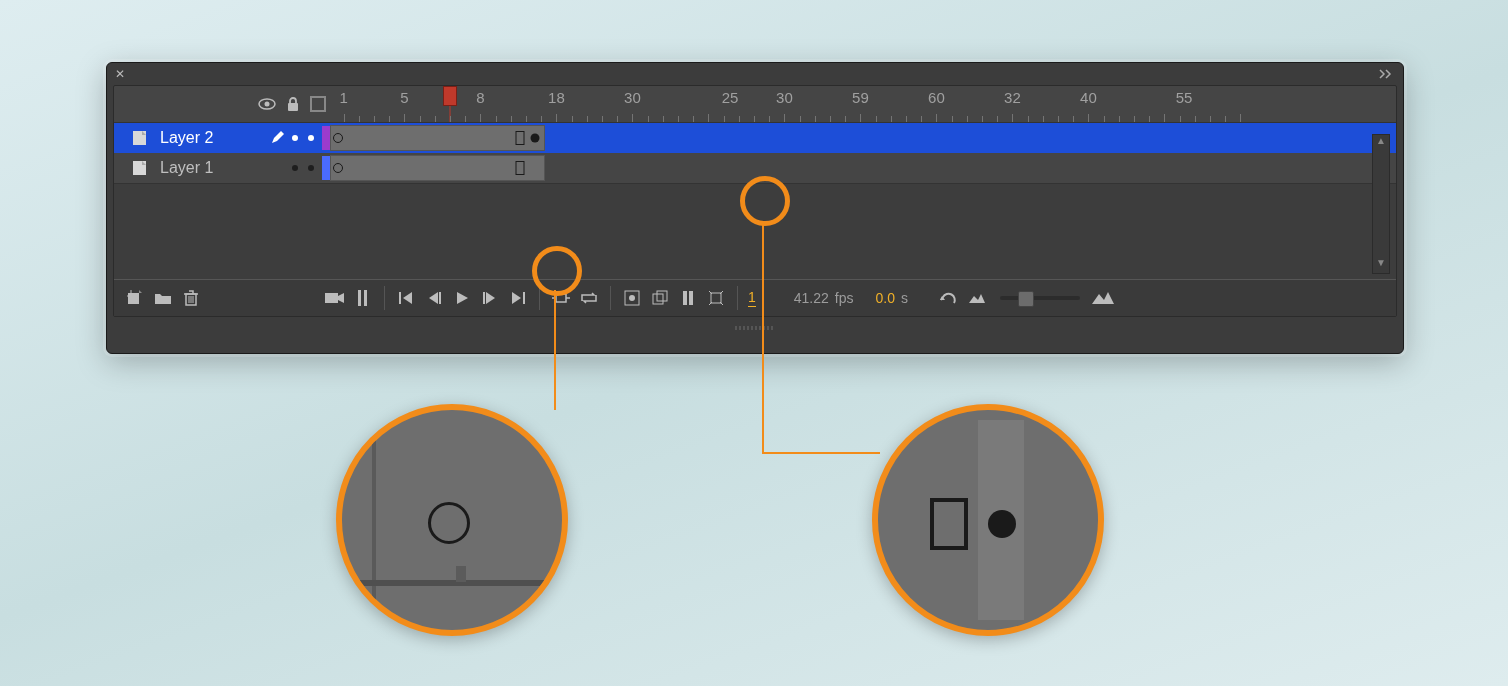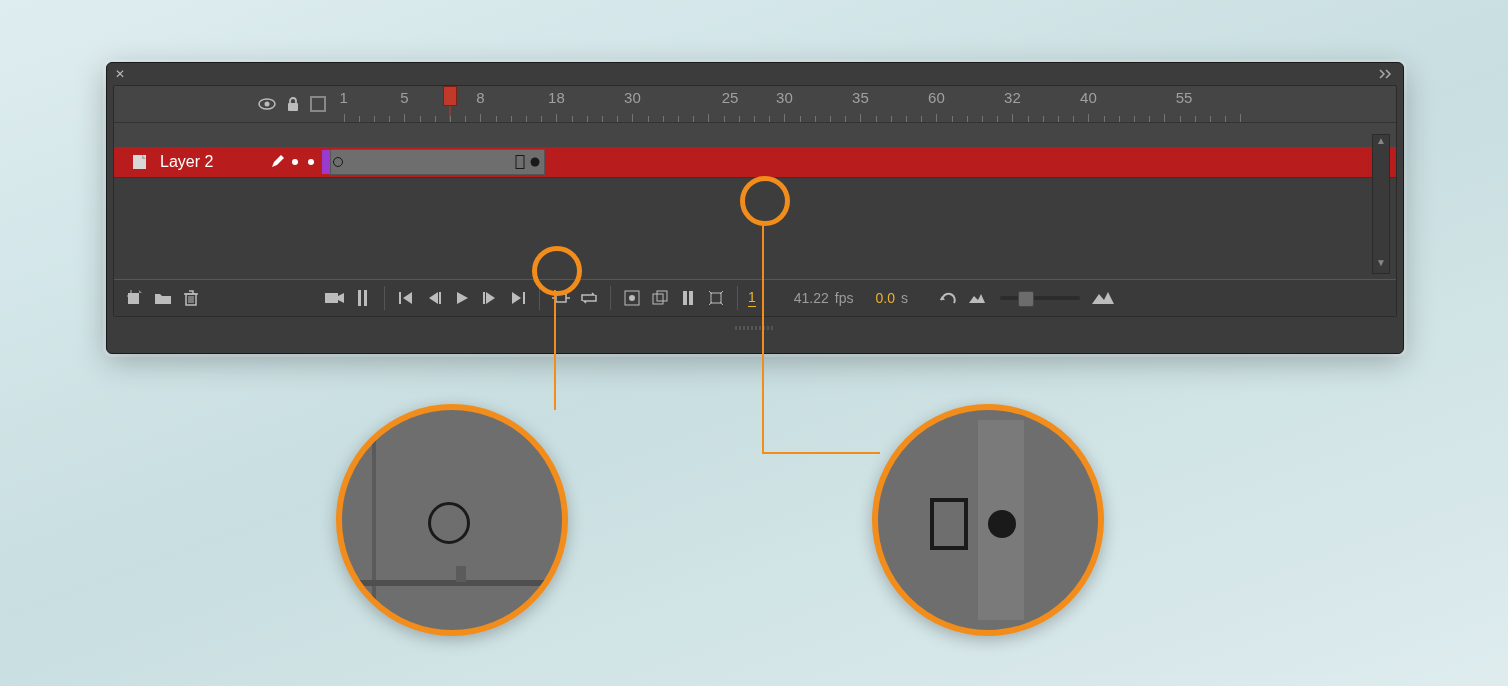--- a/index.html
+++ b/index.html
@@ -42,21 +42,21 @@
   .outline-box{width:12px;height:12px;border:2px solid #888;margin-right:4px;}
   .ruler{flex:1;position:relative;height:100%;overflow:hidden;}
   .ruler-inner{position:absolute;left:0;top:0;right:0;bottom:0;}
   .ruler .tick{position:absolute;bottom:0;border-left:1px solid #747474;}
   .ruler .tick.minor{height:6px;}
   .ruler .tick.major{height:8px;}
   .ruler .label{position:absolute;top:3px;font-size:15px;color:#a0a0a0;transform:translateX(-50%);}
 
   .layers{position:relative;flex:none;}
   .layer{height:30px;display:flex;align-items:center;}
-  .layer.active{background:#b91c1c;margin-top:24px;}
+  .layer.active{background:#1d4ed8;}
   .layer .info{width:216px;flex:none;display:flex;align-items:center;height:100%;padding-left:18px;box-sizing:border-box;}
   .layer.active .info{color:#fff;}
   .layer .icon-page{width:18px;height:16px;margin-right:10px;}
   .layer .title{font-size:16px;flex:1;}
   .layer .edit-pencil{margin-right:6px;}
   .layer .dots{display:flex;gap:10px;margin-right:8px;}
   .layer .dots span{width:6px;height:6px;border-radius:50%;}
   .layer.active .dots span{background:#fff;}
   .layer:not(.active) .dots span{background:#1e1e1e;}
   .layer .swatch{width:8px;height:24px;margin-right:0;}
@@ -159,21 +159,21 @@
         <div class="ruler-inner" id="ruler-inner">
             <div class="playline" style="left: 114px;"></div>
             <div class="playhead" style="left: 114px;"></div>
             <div class="label" style="left: 7.6px;">1</div>
             <div class="label" style="left: 68.4px;">5</div>
             <div class="label" style="left: 144.4px;">8</div>
             <div class="label" style="left: 220.4px;">18</div>
             <div class="label" style="left: 296.4px;">30</div>
             <div class="label" style="left: 394px;">25</div>
             <div class="label" style="left: 448.4px;">30</div>
-            <div class="label" style="left: 524.4px;">35</div>
+            <div class="label" style="left: 524.4px;">59</div>
             <div class="label" style="left: 600.4px;">60</div>
             <div class="label" style="left: 676.4px;">32</div>
             <div class="label" style="left: 752.4px;">40</div>
             <div class="label" style="left: 848px;">55</div>
             <div class="tick major" style="left: 7.6px;"></div>
             <div class="tick minor" style="left: 22.8px;"></div>
             <div class="tick minor" style="left: 38px;"></div>
             <div class="tick minor" style="left: 53.2px;"></div>
             <div class="tick major" style="left: 68.4px;"></div>
             <div class="tick minor" style="left: 83.6px;"></div>
@@ -258,20 +258,43 @@
               <div class="kf-circle-empty"></div>
             </div>
             <div class="kf" style="left: 190px;">
               <div class="kf-rect"></div>
             </div>
             <div class="kf" style="left: 205.2px;">
               <div class="kf-circle-fill"></div>
             </div>
           </div>
         </div>
+        <div class="layer">
+          <div class="info">
+            <span class="icon-page"><svg width="18" height="16">
+                <rect x="1" y="1" width="13" height="14" fill="#d8d8d8"></rect>
+                <polygon points="10,1 14,5 10,5" fill="#aaa"></polygon>
+              </svg></span>
+            <span class="title">Layer 1</span>
+            <span class="dots">
+              <span></span>
+              <span></span>
+            </span>
+            <span class="swatch" style="background:#4a6bff"></span>
+          </div>
+          <div class="track">
+            <div class="span" style="left: 0px; width: 212.8px;"></div>
+            <div class="kf" style="left: 7.6px;">
+              <div class="kf-circle-empty"></div>
+            </div>
+            <div class="kf" style="left: 190px;">
+              <div class="kf-rect"></div>
+            </div>
+          </div>
+        </div>
       </div>
 
     <div class="filler"></div>
 
     <div class="controls">
       <span class="ibtn">
         <svg width="16" height="16">
             <rect x="1" y="3" width="11" height="11" fill="#bcbcbc"></rect>
             <path d="M4 0v3M0 6h3" stroke="#bcbcbc"></path>
             <path d="M3 3 L6 0 H14 V11 L12 14" fill="none" stroke="#3a3a3a" stroke-width="0"></path>

